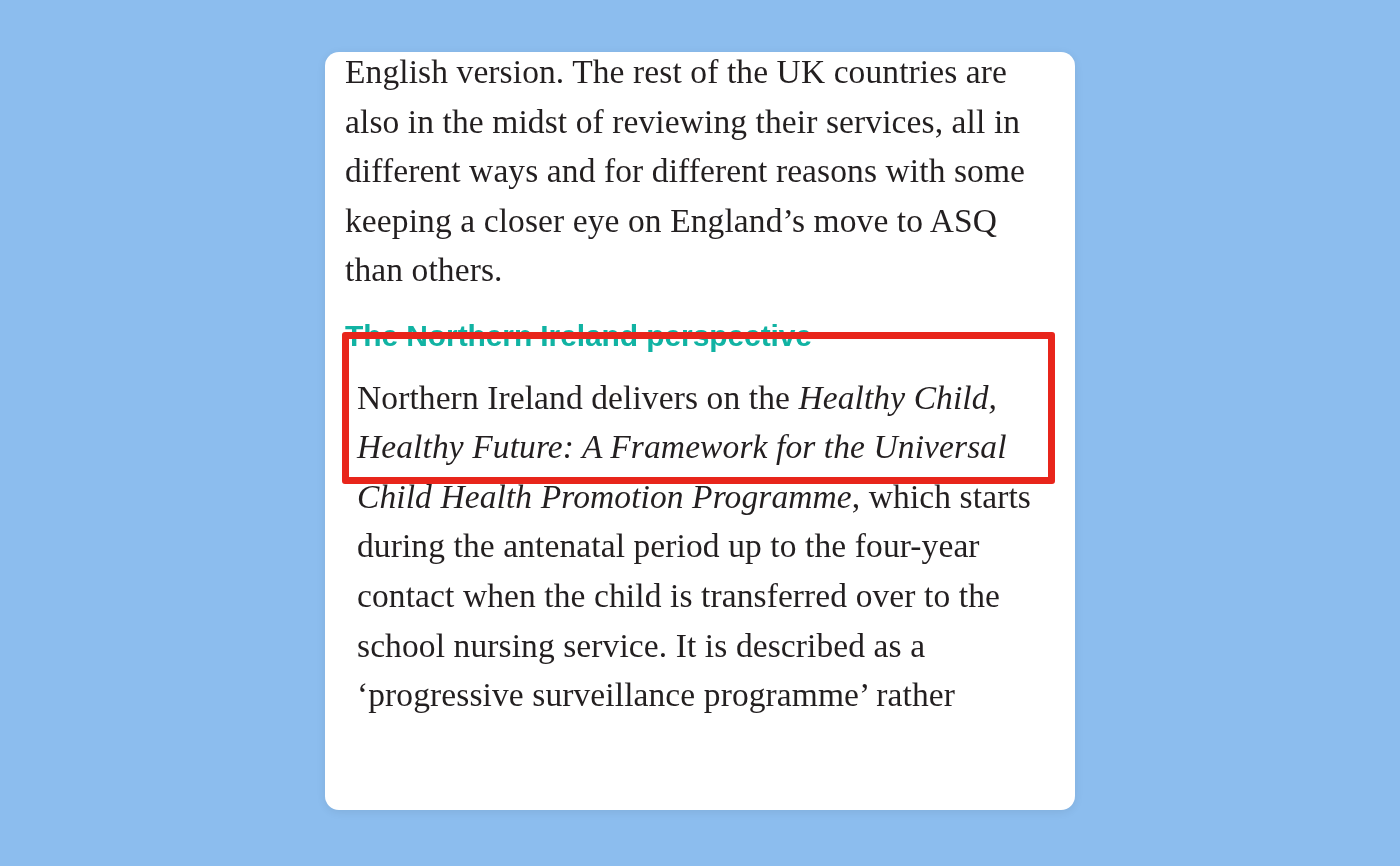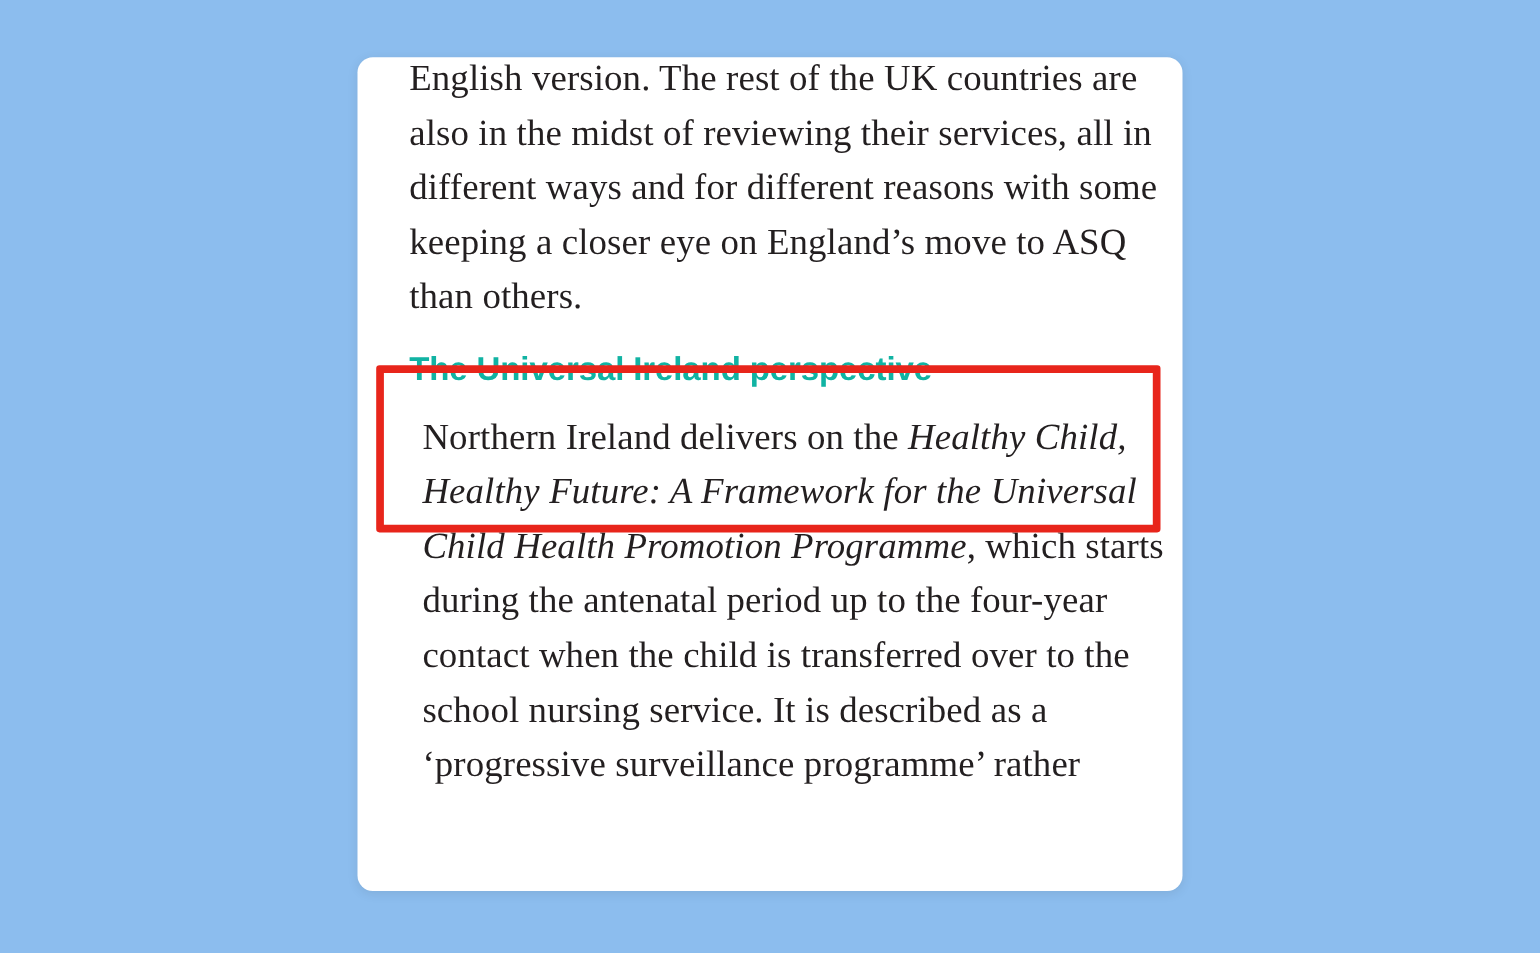--- a/index.html
+++ b/index.html
@@ -24,21 +24,21 @@
     top: 52px;
     width: 750px;
     height: 758px;
     background: #ffffff;
     border-radius: 14px;
     box-shadow: 0 2px 10px rgba(0,0,0,0.08);
     overflow: hidden;
   }
   .doc-text {
     position: absolute;
-    left: 47px;
+    left: 20px;
     top: -5px;
     width: 700px;
     font-family: "Liberation Serif", serif;
     font-size: 33.5px;
     line-height: 49.6px;
     color: #231f20;
     letter-spacing: 0.1px;
   }
   .para {
     margin: 0;
@@ -76,21 +76,21 @@
 </head>
 <body>
 
 <div class="stage">
 
   <div class="document-card">
     <div class="doc-text">
 
       <p class="para first">English version. The rest of the UK countries are also in the midst of reviewing their services, all in different ways and for different reasons with some keeping a closer eye on England’s move to ASQ than others.</p>
 
-      <h2 class="section-heading">The Universal Ireland perspective</h2>
+      <h2 class="section-heading">The Northern Ireland perspective</h2>
 
       <p class="para body-after-heading"><span>Northern Ireland delivers on the </span><span class="italic">Healthy Child, Healthy Future: A Framework for the Universal Child Health Promotion Programme</span><span>, which starts during the antenatal period up to the four-year contact when the child is transferred over to the school nursing service. It is described as a ‘progressive surveillance programme’ rather</span></p>
 
     </div>
   </div>
 
   <div class="highlight-box"></div>
 
 </div>
 

